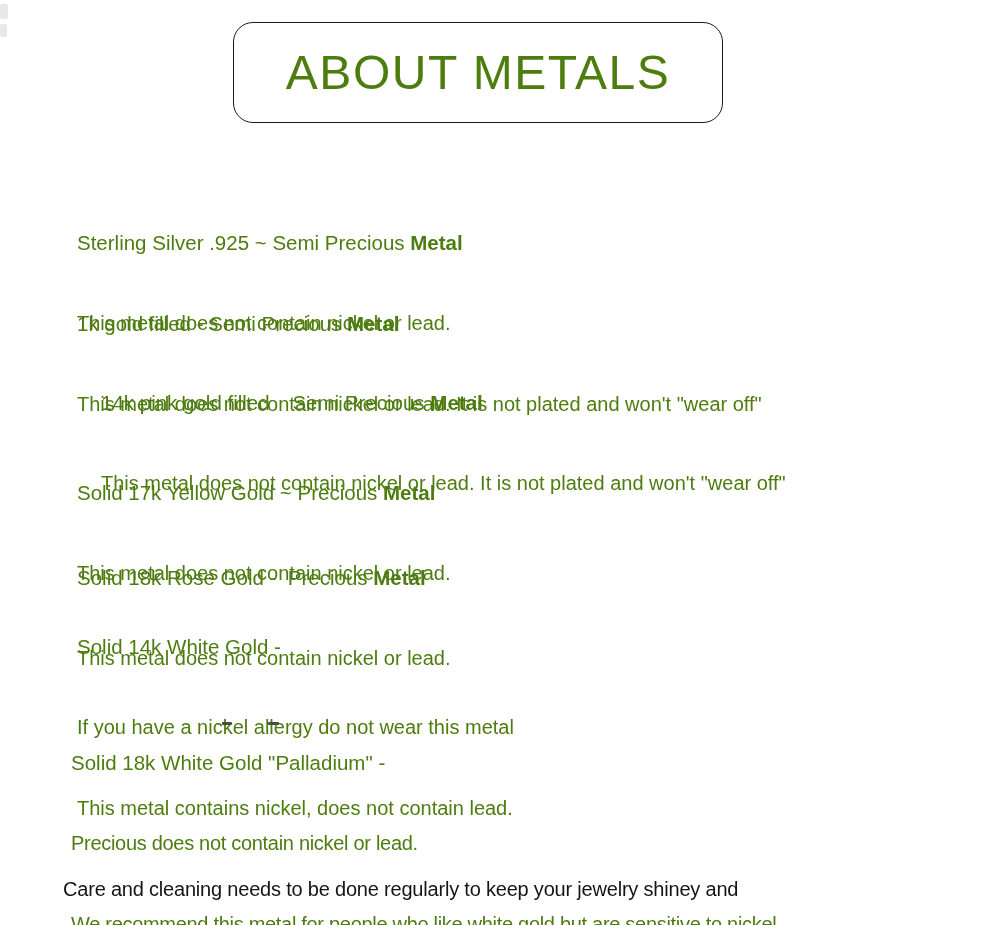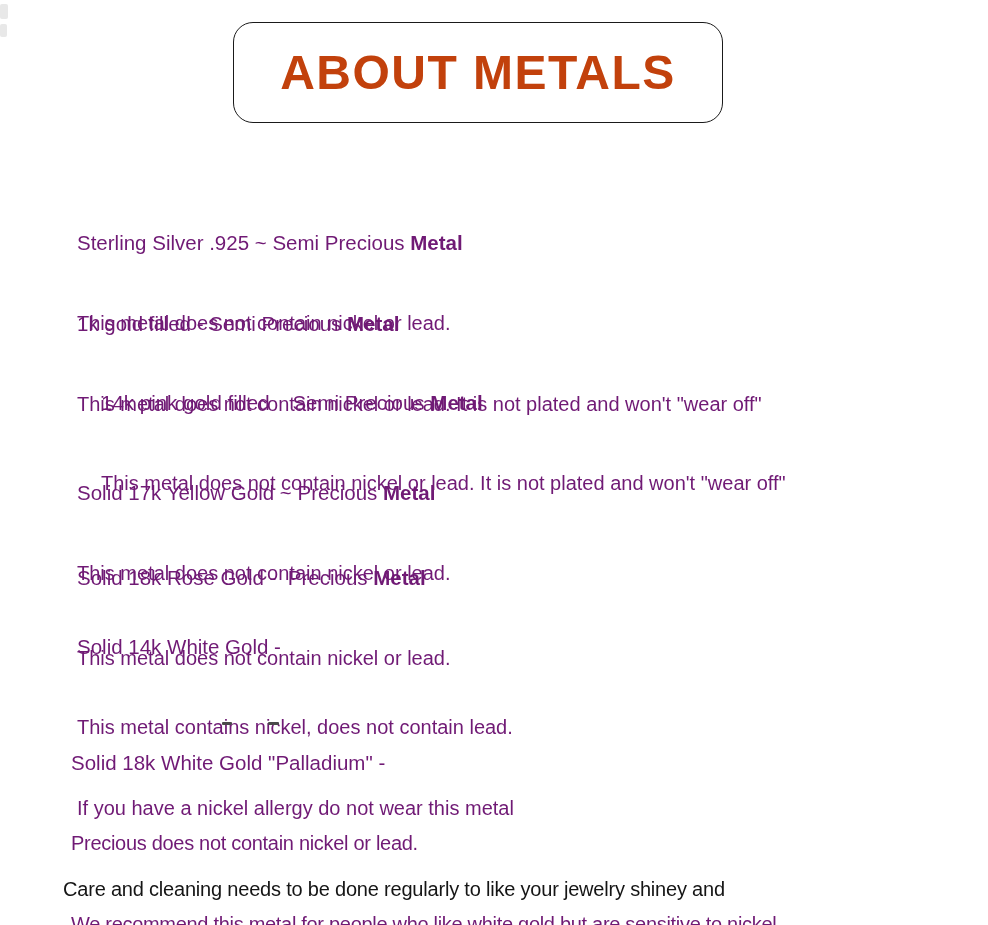--- a/index.html
+++ b/index.html
@@ -22,32 +22,32 @@
     border-radius: 20px;
     background: #ffffff;
     display: flex;
     align-items: center;
     justify-content: center;
     box-sizing: border-box;
   }
   .title-box h1 {
     margin: 12px;
     font-size: 48px;
-    font-weight: 700;
+    font-weight: 400;
     letter-spacing: 1.5px;
-    color: #c2410c;
+    color: #4d7c0f;
     white-space: nowrap;
   }
   .section {
     position: absolute;
     left: 77px;
     font-size: 20px;
     line-height: 27px;
     white-space: pre-wrap;
-    color: #701a75;
+    color: #4d7c0f;
   }
   .section .heading { font-size: 20.5px; }
   .section .bold-word { font-weight: 700; }
   .section.narrow-body .body-line { letter-spacing: -0.3px; }
   .footer-paragraph {
     position: absolute;
     left: 63px;
     top: 828px;
     font-size: 20px;
     line-height: 24.5px;
@@ -99,32 +99,32 @@
     <div class="body-line">This metal does not contain nickel or lead.</div>
   </div>
 
   <div class="section" style="top:510px;">
     <div class="heading"><span>Solid 18k Rose Gold -  Precious </span><span class="bold-word">Metal</span></div>
     <div class="body-line">This metal does not contain nickel or lead.</div>
   </div>
 
   <div class="section" style="top:579px;">
     <div class="heading"><span>Solid 14k White Gold -</span><span class="bold-word"></span></div>
+    <div class="body-line">If you have a nickel allergy do not wear this metal</div>
     <div class="body-line">This metal contains nickel, does not contain lead.</div>
-    <div class="body-line">If you have a nickel allergy do not wear this metal</div>
   </div>
 
   <div class="section narrow-body" style="top:695px; left:71px;">
     <div class="heading"><span>Solid 18k White Gold "Palladium" -</span><span class="bold-word"></span></div>
     <div class="body-line">Precious does not contain nickel or lead.</div>
     <div class="body-line">We recommend this metal for people who like white gold but are sensitive to nickel.</div>
   </div>
 
   <div class="strike-artifact" style="left:222px; top:722px; width:10px;"></div>
   <div class="strike-artifact" style="left:268px; top:722px; width:11px;"></div>
 
   <div class="footer-paragraph">
-    <div>Care and cleaning needs to be done regularly to like your jewelry shiney and</div>
+    <div>Care and cleaning needs to be done regularly to keep your jewelry shiney and</div>
     
     
   </div>
 
 </div>
 
 </body></html>

